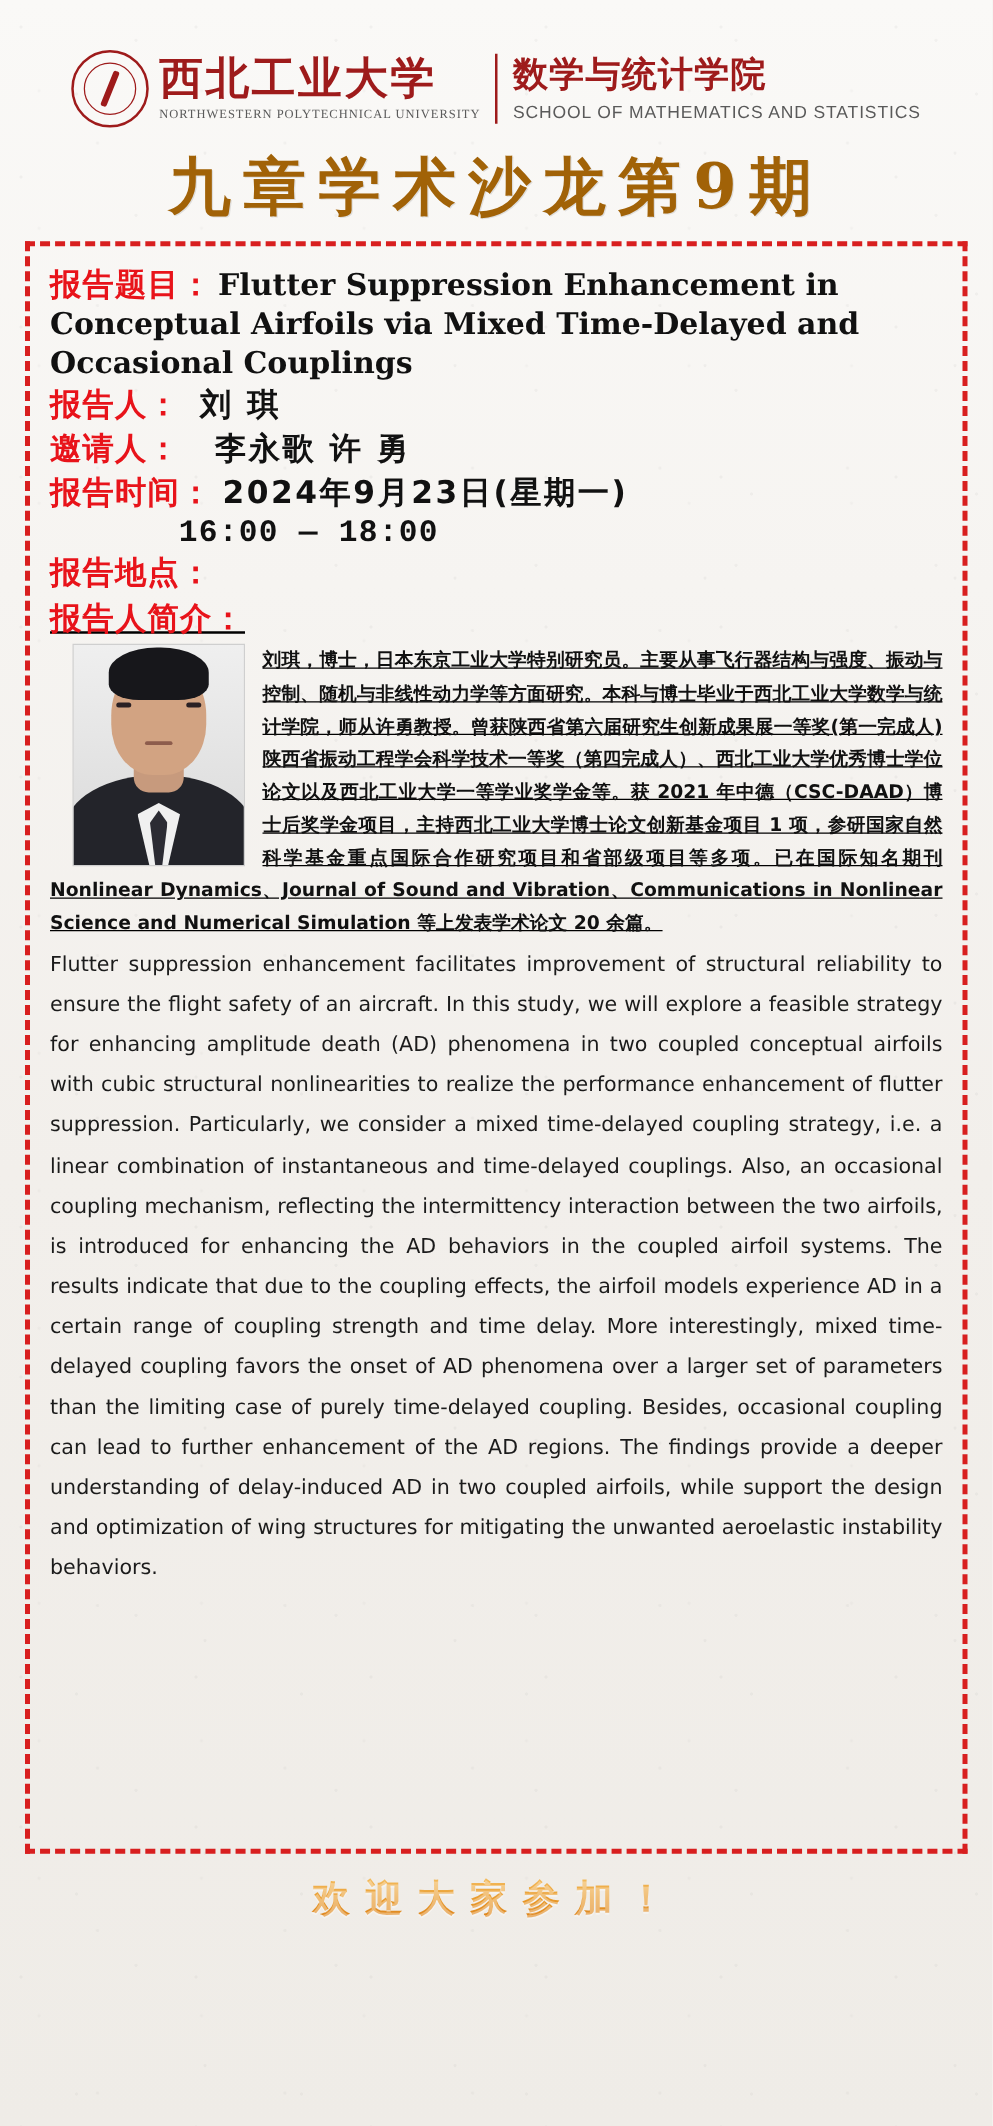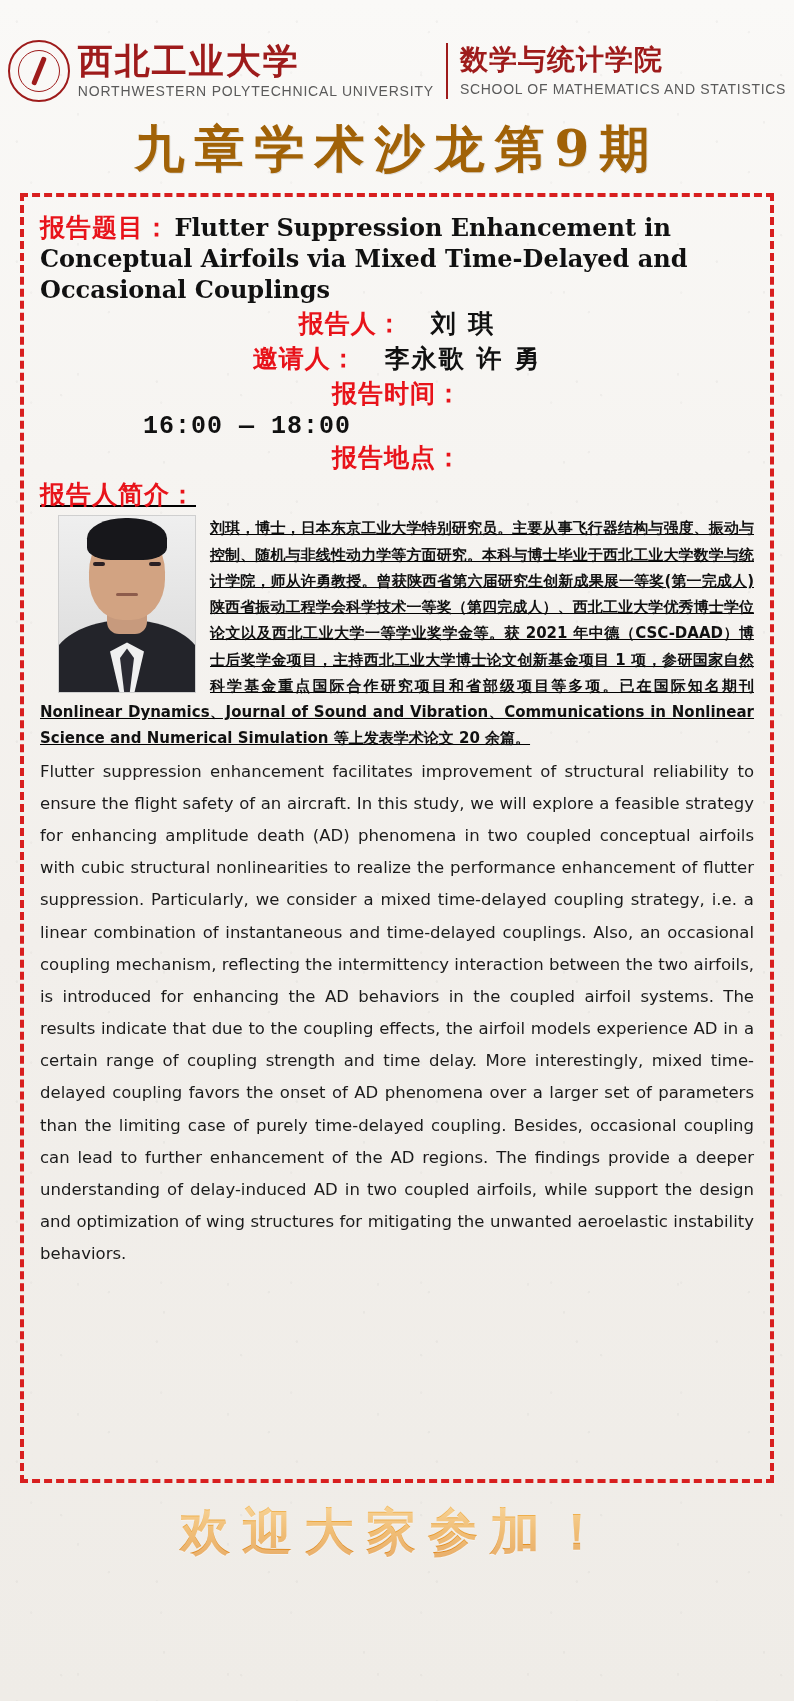--- a/index.html
+++ b/index.html
@@ -74,25 +74,26 @@
   .logo-cn {
     font-family: "DejaVu Serif", serif;
     font-weight: bold;
     font-size: 35px;
     color: #9e1b1b;
     letter-spacing: 2px;
     line-height: 1.05;
     white-space: nowrap;
   }
   .logo-en {
-    font-size: 14px;
+    font-size: 10px;
     color: #5a5a5a;
     letter-spacing: 0.8px;
     margin-top: 4px;
     white-space: nowrap;
+    font-family: Liberation Serif, serif;
   }
   .logo-divider {
     width: 2px;
     height: 56px;
     background: #9e1b1b;
     margin: 0 12px;
     flex: none;
   }
   .logo-school-cn {
     font-family: "DejaVu Serif", serif;
@@ -126,21 +127,21 @@
 
   
   .frame {
     border: 4px dashed #d81f1f;
     margin: 6px 8px 0 8px;
     padding: 14px 16px 16px 16px;
     min-height: 1290px;
     position: relative;
   }
 
-  .row { display: flex; margin-bottom: 2px; justify-content: center; }
+  .row { display: flex; margin-bottom: 2px; }
   .lbl {
     color: #e8131a;
     font-family: "DejaVu Serif", serif;
     font-weight: bold;
     font-size: 25px;
     white-space: nowrap;
     flex: none;
     letter-spacing: 1px;
   }
   .val-serif {
@@ -248,21 +249,21 @@
     text-align: justify;
     margin-top: 4px;
   }
 
   
   .footer {
     text-align: center;
     margin-top: 16px;
     font-family: Liberation Sans, sans-serif;
     font-weight: bold;
-    font-size: 50px;
+    font-size: 30px;
     letter-spacing: 12px;
     background: linear-gradient(180deg, #f6c36a 0%, #e89a2c 50%, #d97d18 100%);
     -webkit-background-clip: text;
     background-clip: text;
     color: transparent;
     text-shadow: 0 1px 0 rgba(255,255,255,0.35);
     white-space: nowrap;
   }
 </style>
 </head>
@@ -291,30 +292,31 @@
 
     <div class="row title-row">
       <div class="title-text">
         <span class="lbl">报告题目：</span>
         <span class="val-serif">Flutter Suppression Enhancement in Conceptual Airfoils via Mixed Time-Delayed and Occasional Couplings</span>
       </div>
     </div>
 
     <div class="row">
       <span class="lbl">报告人：</span>
-      <span class="val-cn" style="margin-left:28px;">刘 琪</span>
+      <span class="val-cn" style="margin-left:16px;">刘 琪</span>
     </div>
 
     <div class="row">
       <span class="lbl">邀请人：</span>
       <span class="val-cn" style="margin-left:28px;">李永歌 许 勇</span>
     </div>
 
     <div class="row">
       <span class="lbl">报告时间：</span>
+      <span class="val-cn" style="margin-left:8px;">2024年9月23日(星期一)</span>
     </div>
     <div class="time-sub">16:00 — 18:00</div>
 
     <div class="row">
       <span class="lbl">报告地点：</span>
     </div>
 
     <div class="bio-block">
       <div class="lbl">报告人简介：</div>
       <div class="portrait">

